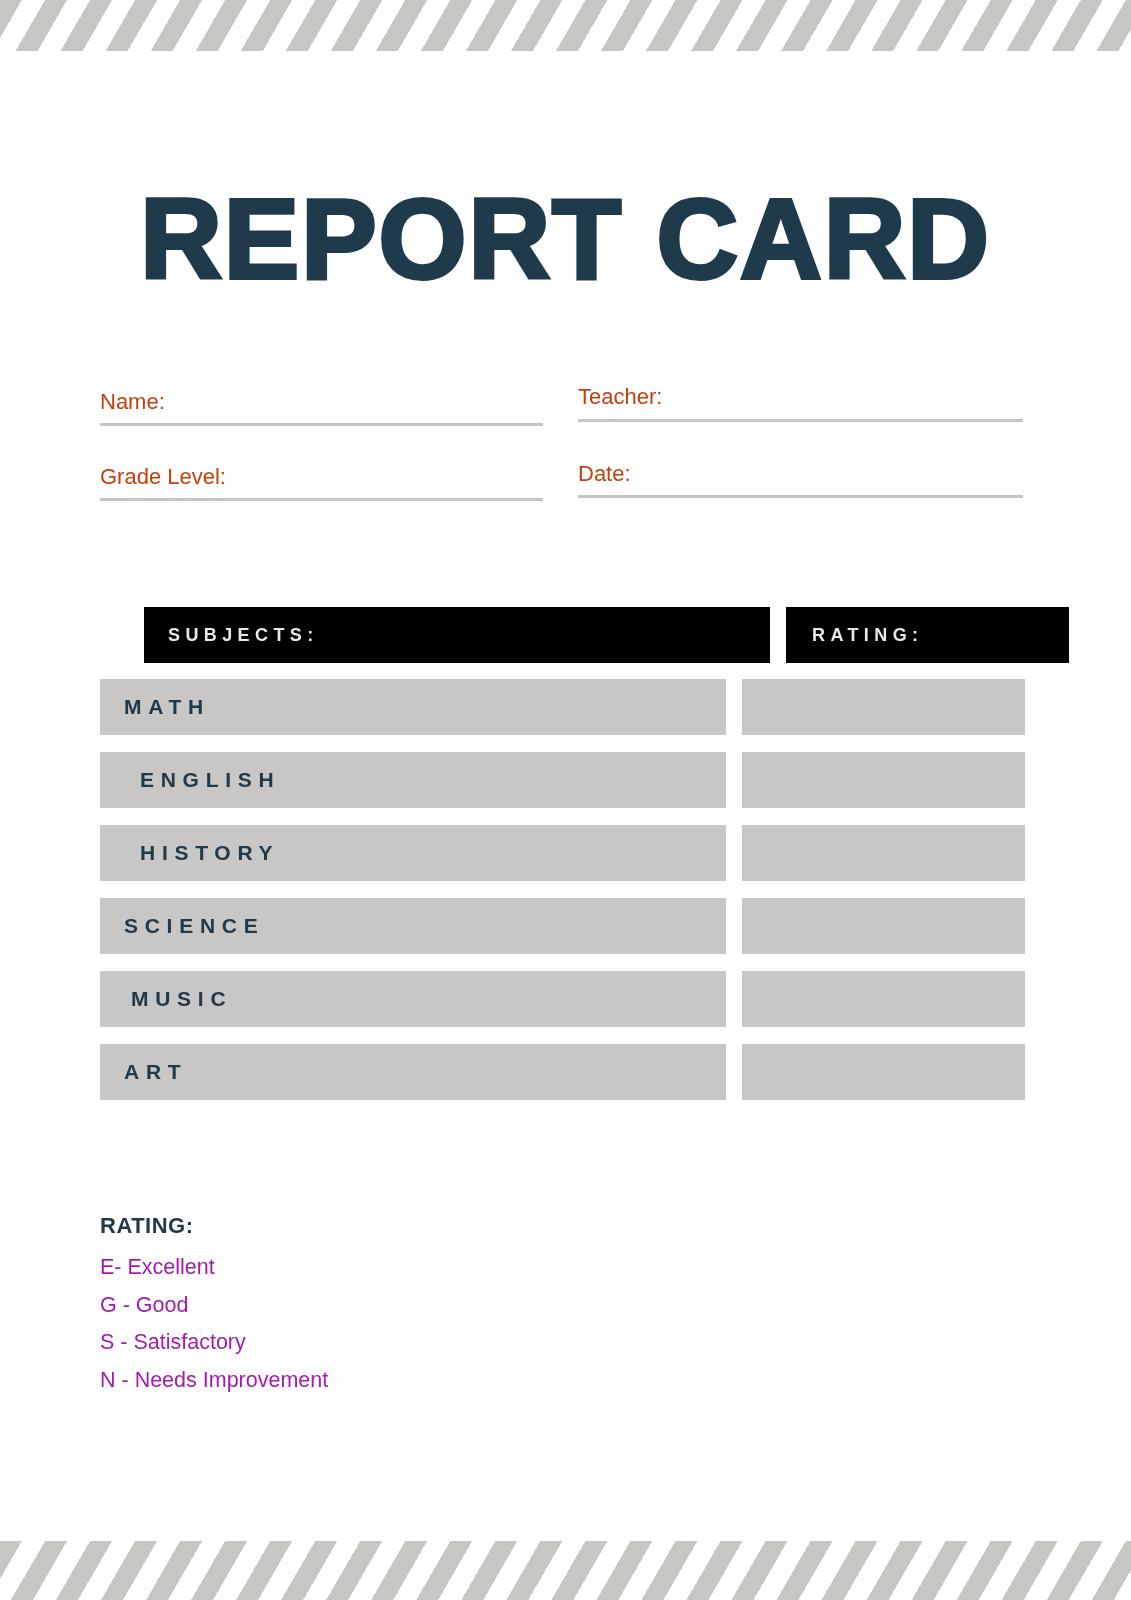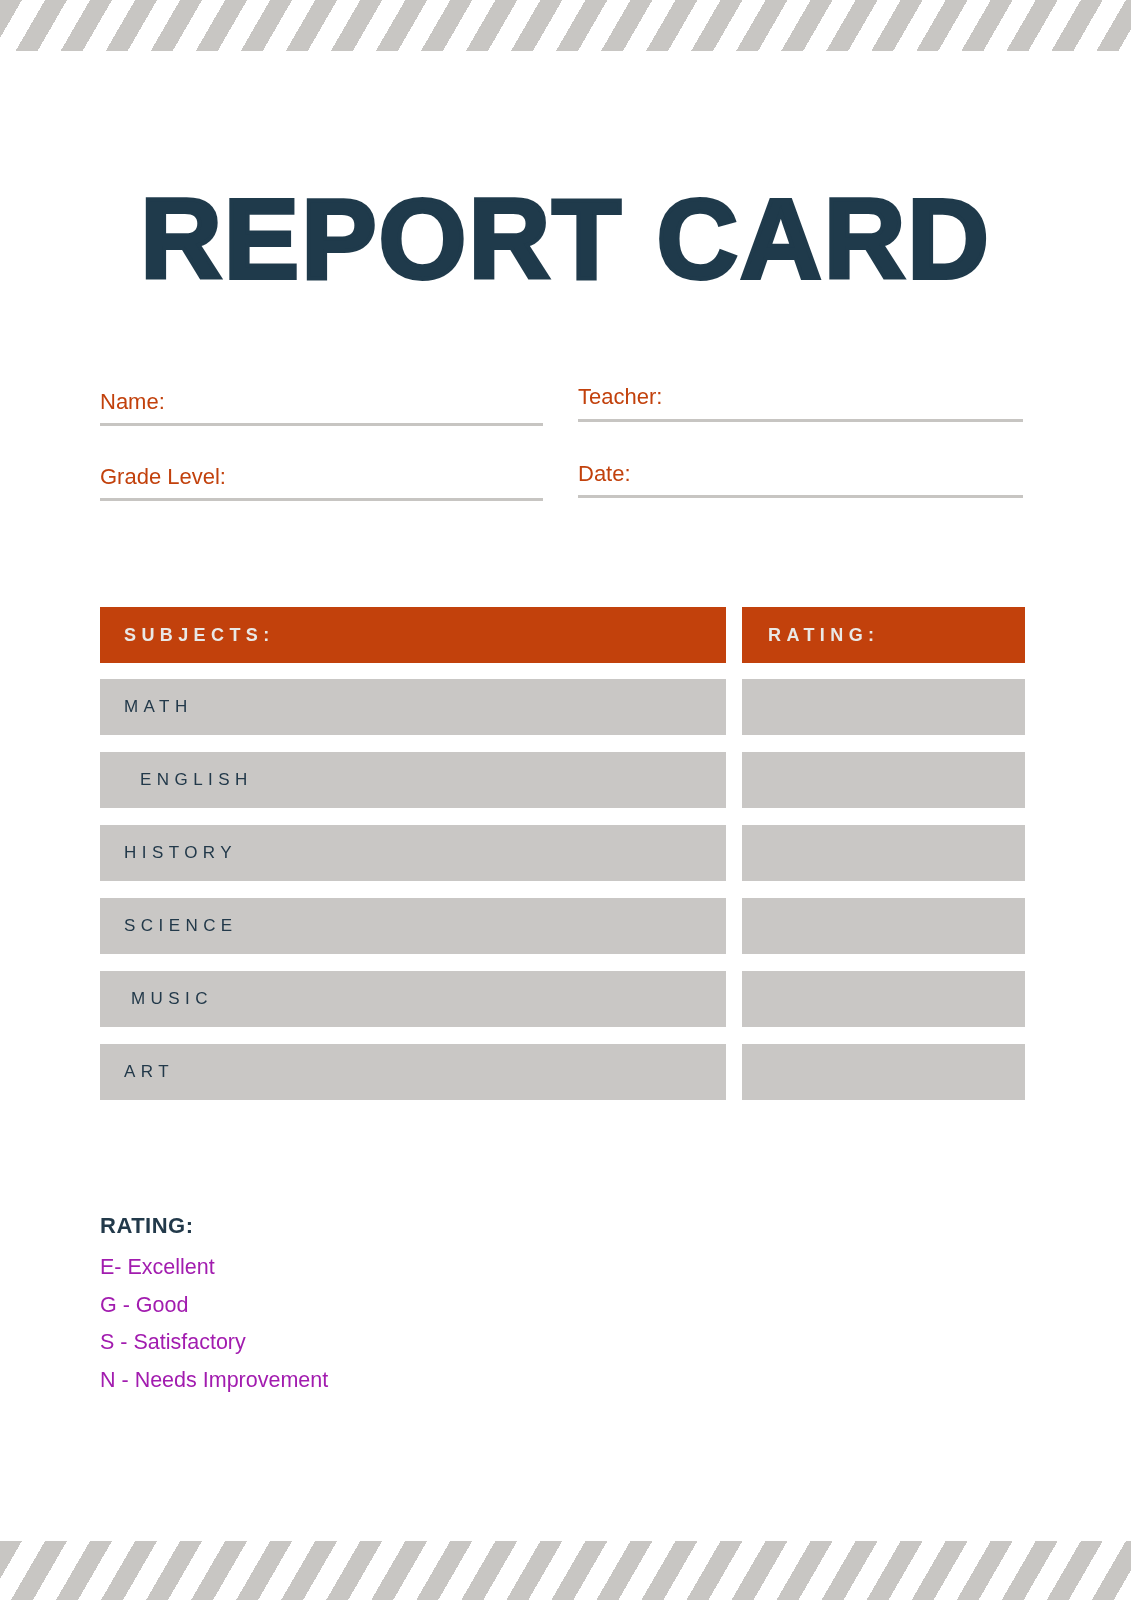--- a/index.html
+++ b/index.html
@@ -27,33 +27,33 @@
   }
   .field-label{
     position:absolute;
     font-size:22px;font-weight:400;color:#c2410c;
     white-space:nowrap;
   }
   .field-line{
     position:absolute;height:3px;background:#c7c5c2;
   }
   .thead{
-    position:absolute;height:56px;background:#c2410c;
-    display:flex;align-items:center;
+    position:absolute;height:56px;background:#000000;
+    display:flex;align-items:center;margin-left:44px;
   }
   .thead span{
     color:#e9e8e6;font-size:18px;font-weight:700;letter-spacing:0.30em;
     white-space:nowrap;
   }
   .cell{
     position:absolute;height:56px;background:#c9c7c5;
     display:flex;align-items:center;
   }
   .cell.subject span{
-    color:#22394a;font-size:17px;font-weight:400;letter-spacing:0.32em;
+    color:#22394a;font-size:21px;font-weight:700;letter-spacing:0.32em;
     white-space:nowrap;
   }
   .legend-heading{
     position:absolute;left:100px;
     font-size:22px;font-weight:700;color:#22394a;letter-spacing:0.5px;
   }
   .legend-item{
     position:absolute;left:100px;
     font-size:21.5px;font-weight:400;color:#a21caf;
     white-space:nowrap;
@@ -95,21 +95,21 @@
   </div>
 
   <div>
     <div class="cell subject" style="left:100px;top:752px;width:626px;padding-left:40px;box-sizing:border-box;">
       <span>ENGLISH</span>
     </div>
     <div class="cell" style="left:742px;top:752px;width:283px;"></div>
   </div>
 
   <div>
-    <div class="cell subject" style="left:100px;top:825px;width:626px;padding-left:24px;box-sizing:border-box;">
+    <div class="cell subject" style="left:100px;top:825px;width:626px;padding-left:40px;box-sizing:border-box;">
       <span>HISTORY</span>
     </div>
     <div class="cell" style="left:742px;top:825px;width:283px;"></div>
   </div>
 
   <div>
     <div class="cell subject" style="left:100px;top:898px;width:626px;padding-left:24px;box-sizing:border-box;">
       <span>SCIENCE</span>
     </div>
     <div class="cell" style="left:742px;top:898px;width:283px;"></div>

